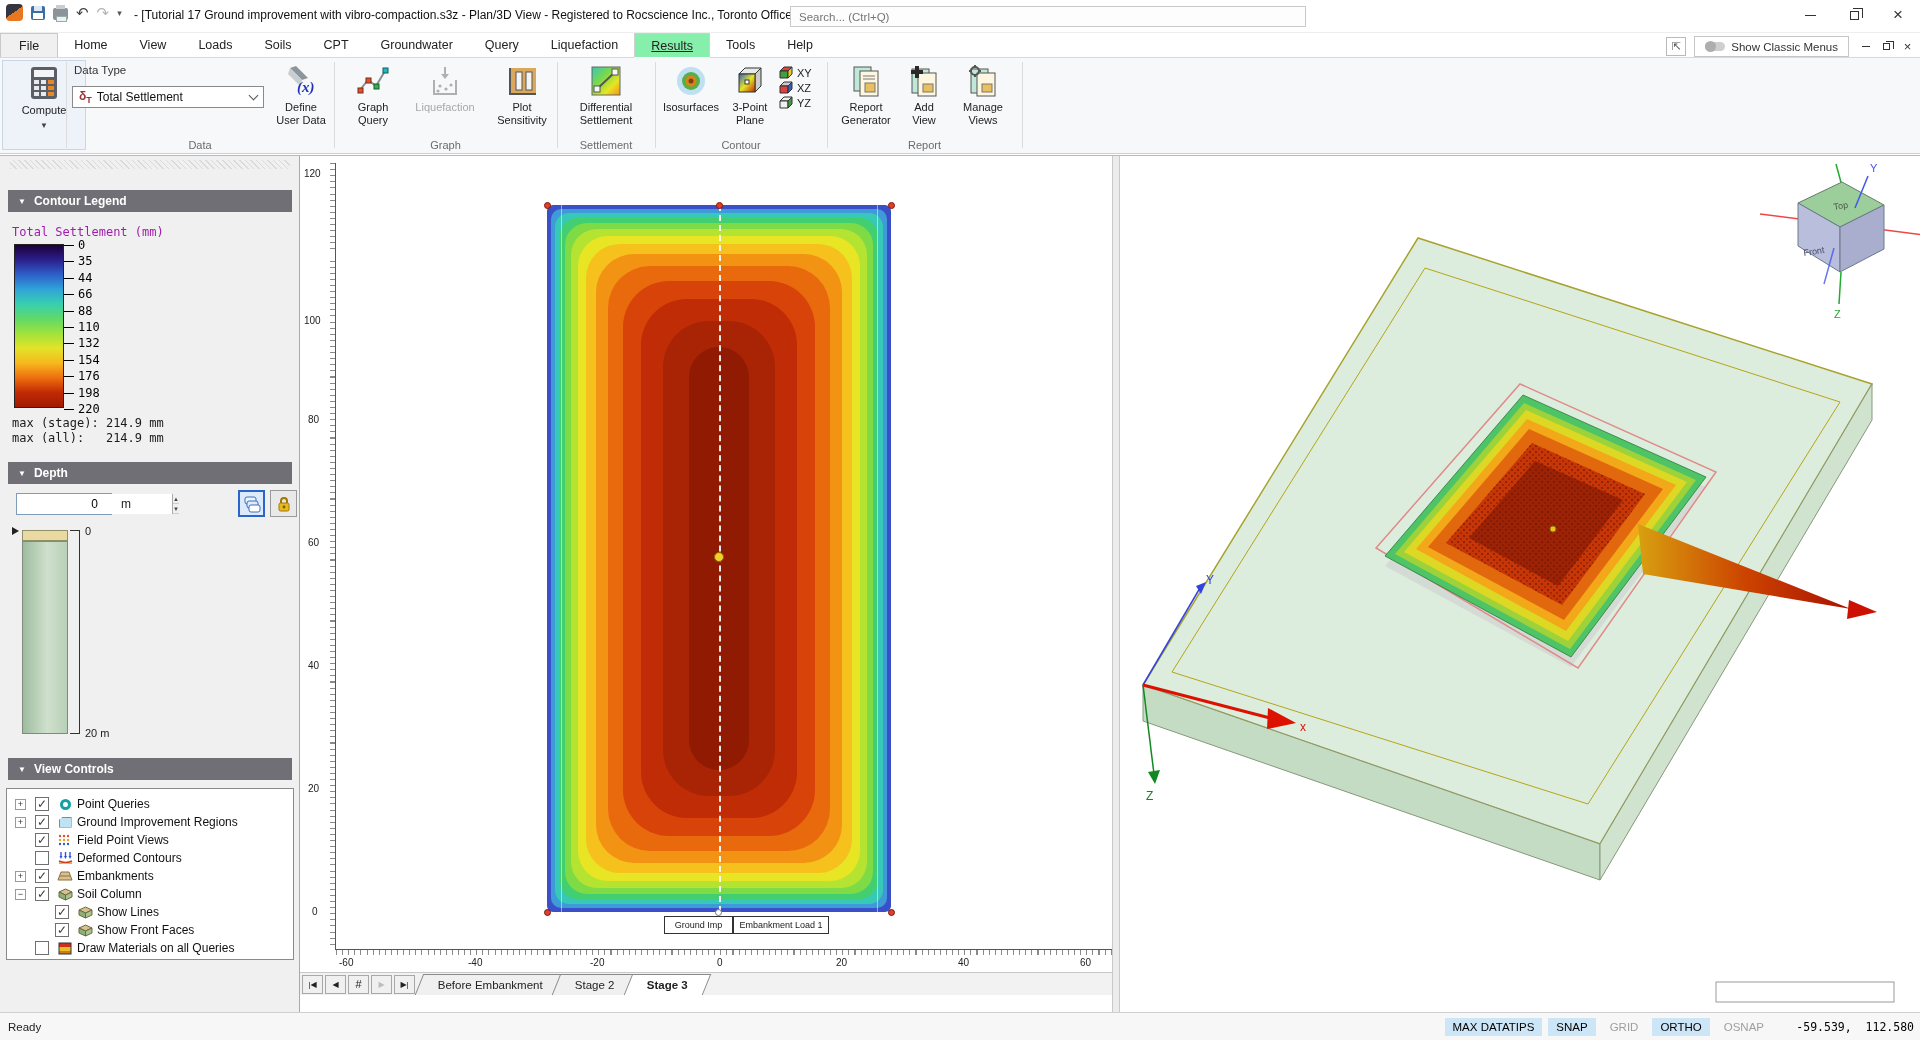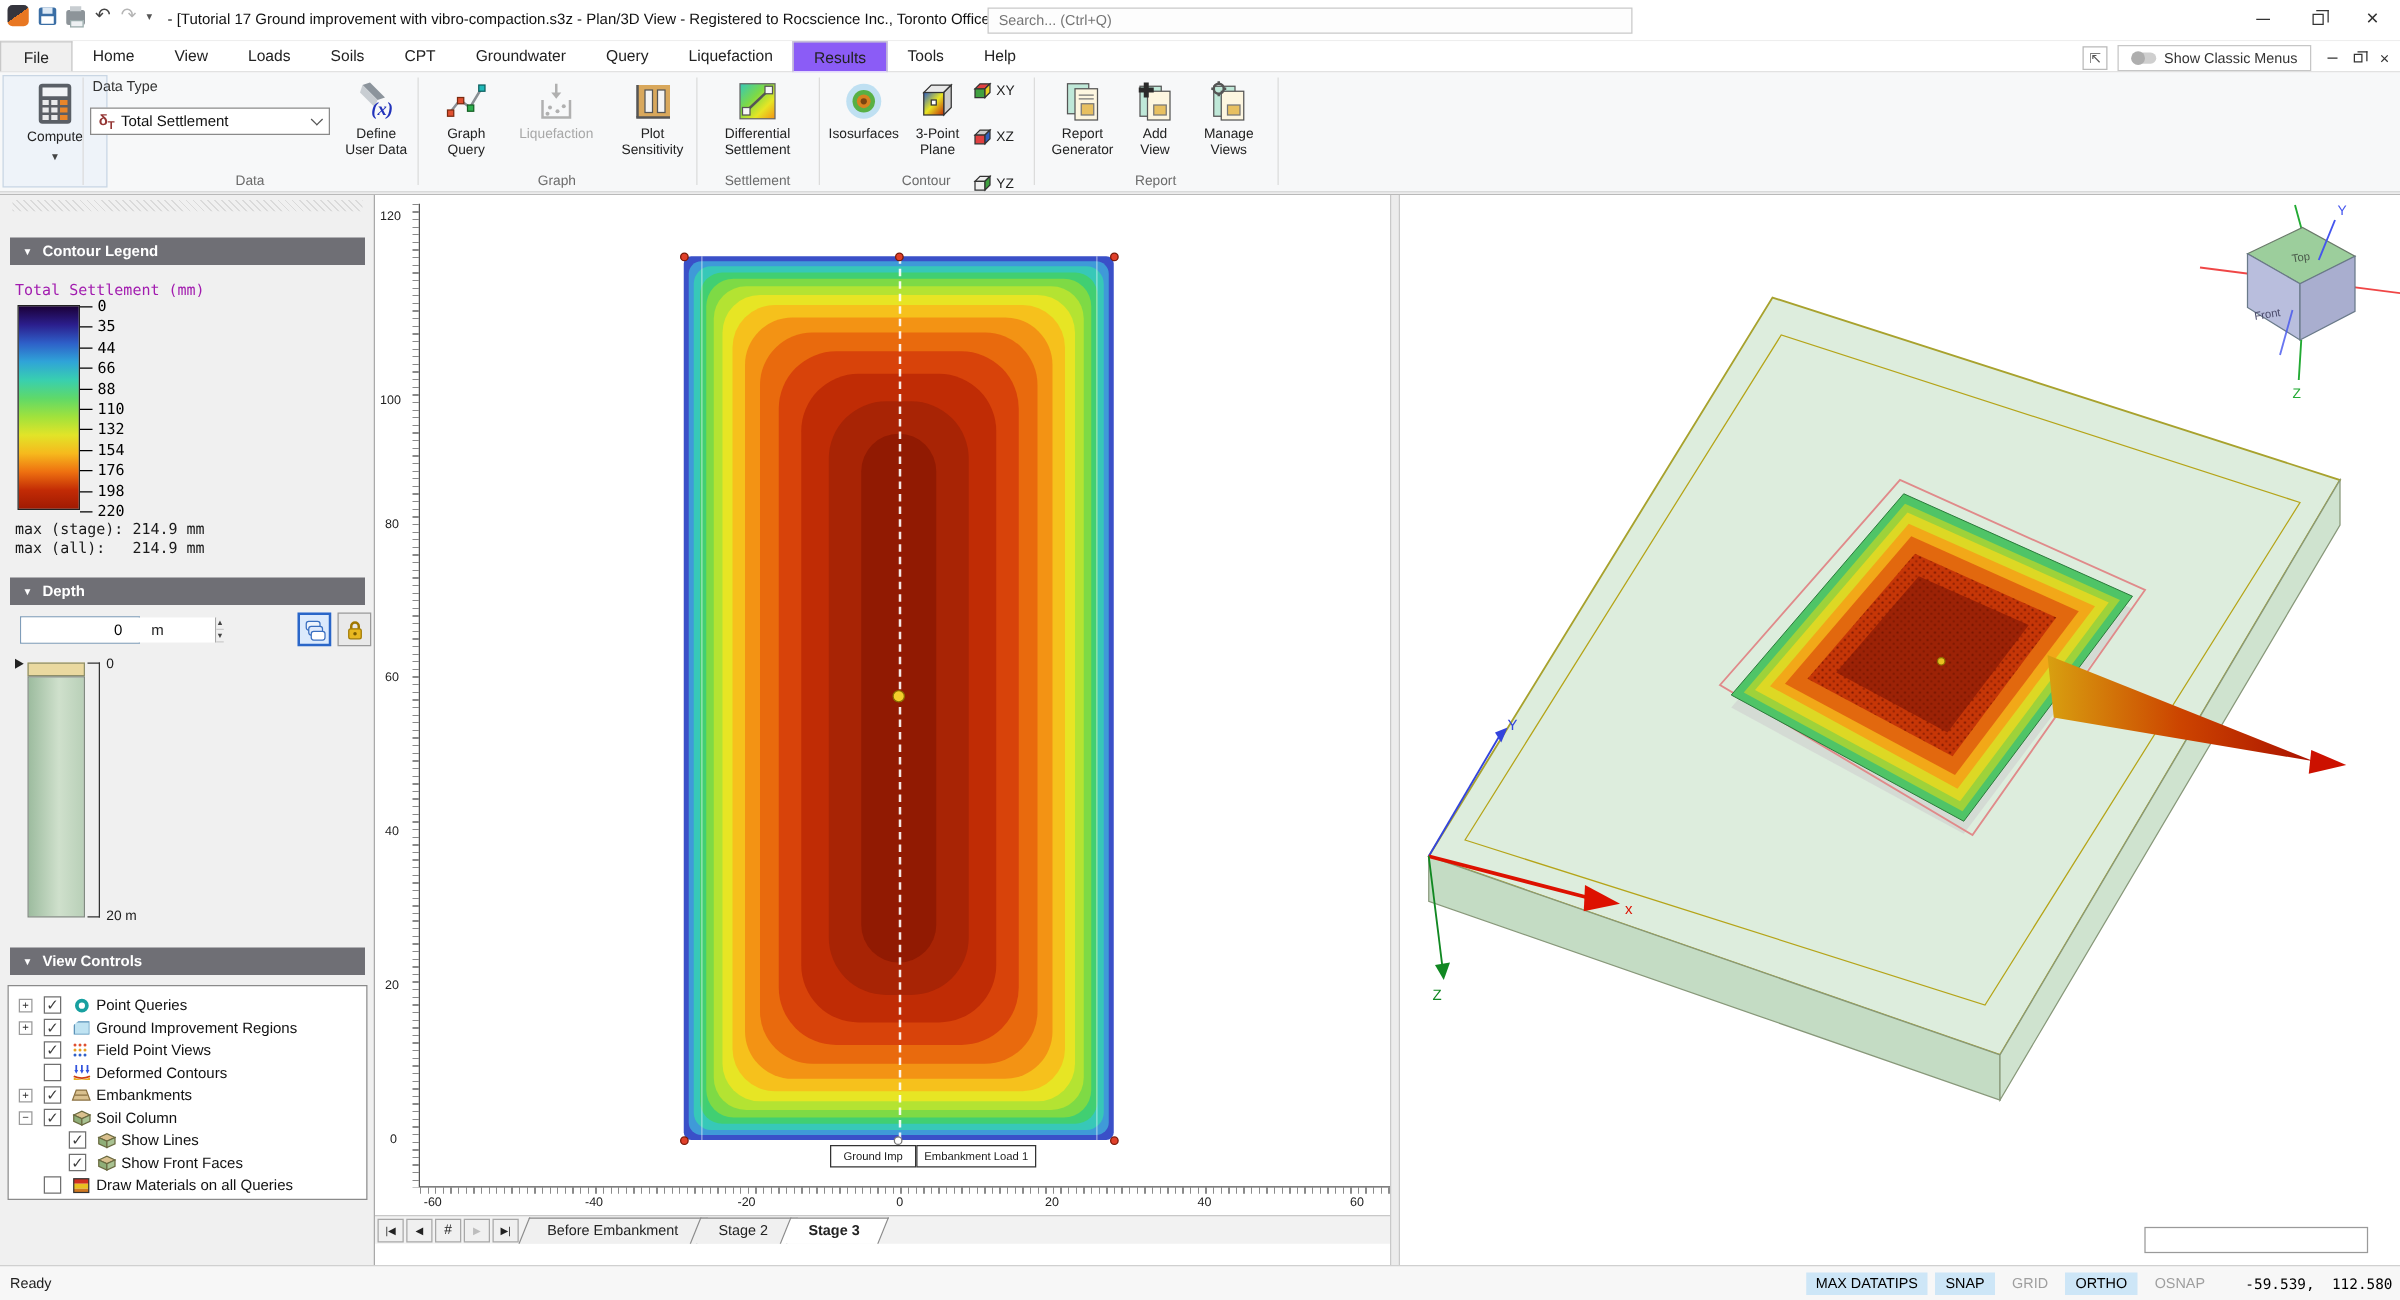--- a/index.html
+++ b/index.html
@@ -26,21 +26,21 @@
   .win-controls { position:absolute; right:0; top:0; height:33px; display:flex; }
   .win-btn { width:44px; height:30px; display:flex; align-items:center; justify-content:center; color:#333; font-size:14px; }
   .glyph-min { width:11px; height:1px; background:#333; display:block; }
   .glyph-restore { width:9px; height:9px; border:1px solid #333; position:relative; display:block; }
   .glyph-restore::before { content:""; position:absolute; left:2px; top:-4px; width:9px; height:9px; border:1px solid #333; border-left:0; border-bottom:0; }
 
   
   #menubar { position:absolute; left:0; top:33px; width:1920px; height:25px; background:#fff; border-bottom:1px solid #d9d9d9; display:flex; align-items:stretch; }
   .menu-tab { padding:0 16px; display:flex; align-items:center; font-size:12.5px; color:#222; }
   .menu-tab.file { background:#f0f0f0; border:1px solid #c8c8c8; border-bottom:0; padding:0 18px; }
-  .menu-tab.active { background:#8b5cf6; border:1px solid #cfcfcf; border-bottom:1px solid #fff; margin-bottom:-1px; }
+  .menu-tab.active { background:#86efac; border:1px solid #cfcfcf; border-bottom:1px solid #fff; margin-bottom:-1px;text-decoration:underline; }
   #menubar-right { position:absolute; right:4px; top:36px; display:flex; align-items:center; gap:8px; }
   .ribbon-pin { width:20px; height:19px; border:1px solid #b9b9b9; display:flex; align-items:center; justify-content:center; font-size:11px; color:#555; background:#fff; }
   #classic-toggle { height:21px; border:1px solid #c6c6c6; background:#fff; display:flex; align-items:center; gap:6px; padding:0 10px; font-size:11.5px; color:#333; }
   .toggle-pill { width:20px; height:9px; border-radius:5px; background:#cfcfcf; position:relative; }
   .toggle-pill::before { content:""; position:absolute; left:0px; top:-1px; width:11px; height:11px; border-radius:50%; background:#aeaeae; }
   .mdi-controls { display:flex; gap:4px; align-items:center; }
   .mdi-btn { width:17px; height:16px; display:flex; align-items:center; justify-content:center; color:#333; font-size:11px; }
   .glyph-min2 { width:8px; height:1px; background:#333; display:block; }
   .glyph-restore2 { width:7px; height:7px; border:1px solid #333; position:relative; display:block; }
   .glyph-restore2::before { content:""; position:absolute; left:1.5px; top:-3.5px; width:7px; height:7px; border:1px solid #333; border-left:0; border-bottom:0; }
@@ -53,21 +53,21 @@
   .rib-btn .btn-label { font-size:11px; line-height:1.15; text-align:center; color:#222; white-space:pre-line; }
   .rib-btn.disabled .btn-label { color:#a8a8a8; }
   #btn-compute { left:2px; width:84px; border:1px solid #c9d6e4; background:#eef3f9; }
   #btn-compute .caret { font-size:8px; color:#444; margin-top:1px; }
   #datatype-label { position:absolute; left:74px; top:6px; font-size:11.5px; color:#333; }
   #datatype-combo { position:absolute; left:72px; top:28px; width:192px; height:22px; background:#fff; border:1px solid #8a8a8a; display:flex; align-items:center; padding:0 6px; gap:5px; }
   #datatype-combo .sym { color:#943634; font-weight:bold; font-size:12px; }
   #datatype-combo .sym sub { font-size:9px; }
   #datatype-combo .val { font-size:12px; color:#111; flex:1; }
   .chev { width:7px; height:7px; border-right:1.5px solid #555; border-bottom:1.5px solid #555; transform:rotate(45deg); margin-top:-4px; }
-  .mini-plane-stack { position:absolute; left:778px; top:8px; display:flex; flex-direction:column; gap:23px; }
+  .mini-plane-stack { position:absolute; left:778px; top:8px; display:flex; flex-direction:column; gap:1px; }
   .mini-plane { display:flex; align-items:center; gap:3px; font-size:11px; color:#222; }
 
   
   #main { position:absolute; left:0; top:155px; width:1920px; height:857px; border-top:1px solid #b9b9b9; background:#fff; }
 
   
   #leftpanel { position:absolute; left:0; top:0; width:300px; height:857px; background:#f0f0f0; border-right:1px solid #a9a9a9; }
   #dock-grip { position:absolute; left:10px; top:4px; width:280px; height:9px;
     background:repeating-linear-gradient(45deg,#dadada 0 1px,transparent 1px 4px); }
   .panel-header { position:absolute; left:8px; width:284px; height:22px; background:#6f6f75; color:#fff; display:flex; align-items:center; gap:8px; padding:0 10px; font-weight:bold; font-size:12px; }

